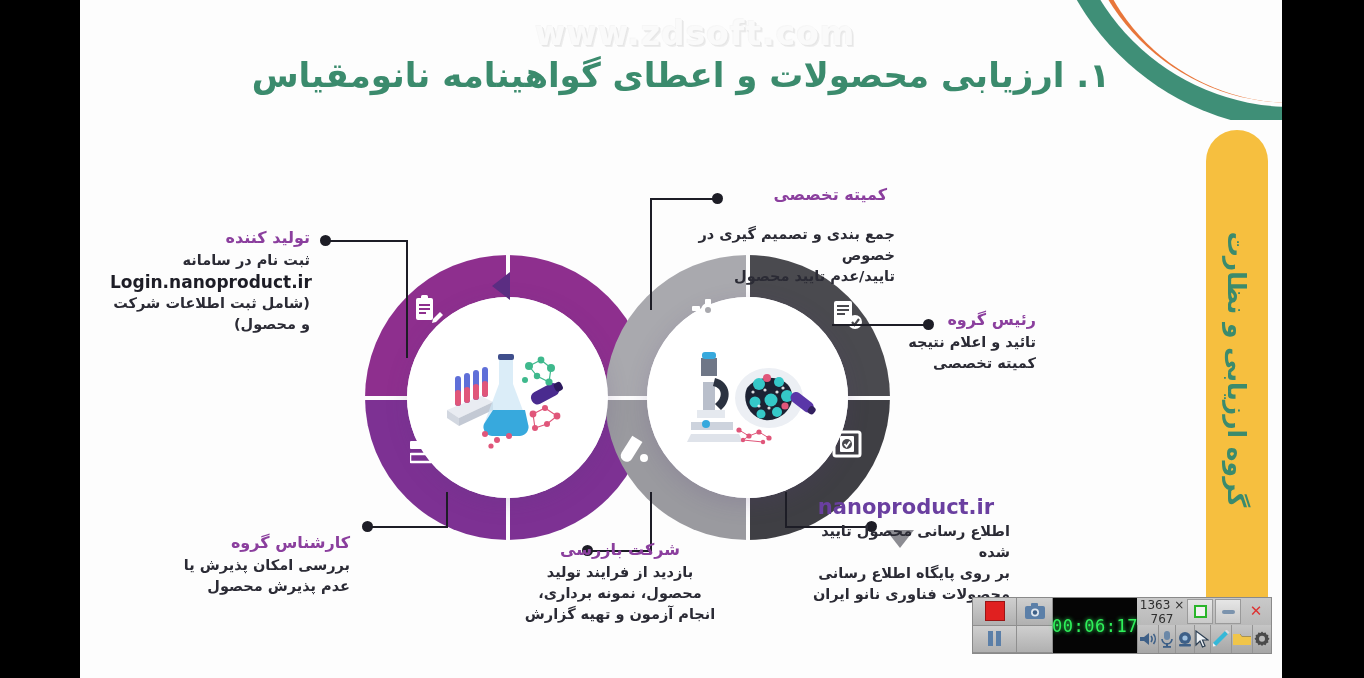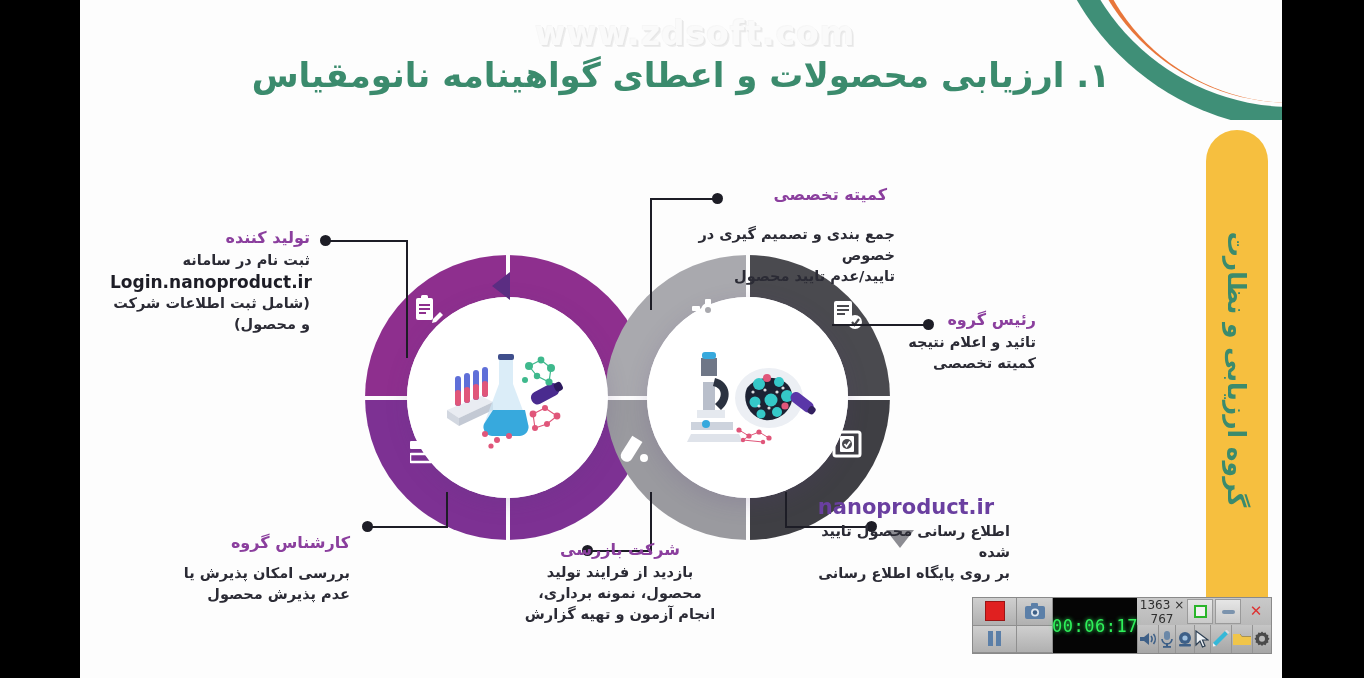--- a/index.html
+++ b/index.html
@@ -404,32 +404,33 @@
       <div class="callout ta-r" style="left:786px; top:170px; width:170px;">
         <div class="hd hd-purple">رئیس گروه</div>
         <div class="bd" style="margin-top:3px;">تائید و اعلام نتیجه</div>
         <div class="bd">کمیته تخصصی</div>
       </div>
 
       <div class="callout ta-r" style="left:720px; top:355px; width:210px;">
         <div class="hd hd-violet" style="font-size:21px; direction:ltr; text-align:center; padding-left:2px;">nanoproduct.ir</div>
         <div class="bd" style="margin-top:2px;">اطلاع رسانی محصول تایید شده</div>
         <div class="bd">بر روی پایگاه اطلاع رسانی</div>
+        <div class="bd">محصولات فناوری نانو ایران</div>
       </div>
 
       <div class="callout ta-c" style="left:440px; top:400px; width:200px;">
         <div class="hd hd-purple" style="text-align:center;">شرکت بازرسی</div>
         <div class="bd" style="margin-top:3px; text-align:center;">بازدید از فرایند تولید</div>
         <div class="bd" style="text-align:center;">محصول، نمونه برداری،</div>
         <div class="bd" style="text-align:center;">انجام آزمون و تهیه گزارش</div>
       </div>
 
       <div class="callout ta-r" style="left:90px; top:393px; width:180px;">
         <div class="hd hd-purple">کارشناس گروه</div>
-        <div class="bd" style="margin-top:11px;">بررسی امکان پذیرش یا</div>
+        <div class="bd" style="margin-top:3px;">بررسی امکان پذیرش یا</div>
         <div class="bd">عدم پذیرش محصول</div>
       </div>
 
     </div>
   </div>
 
   <div class="bar-left"></div>
   <div class="bar-right"></div>
 
   <div class="rec">

